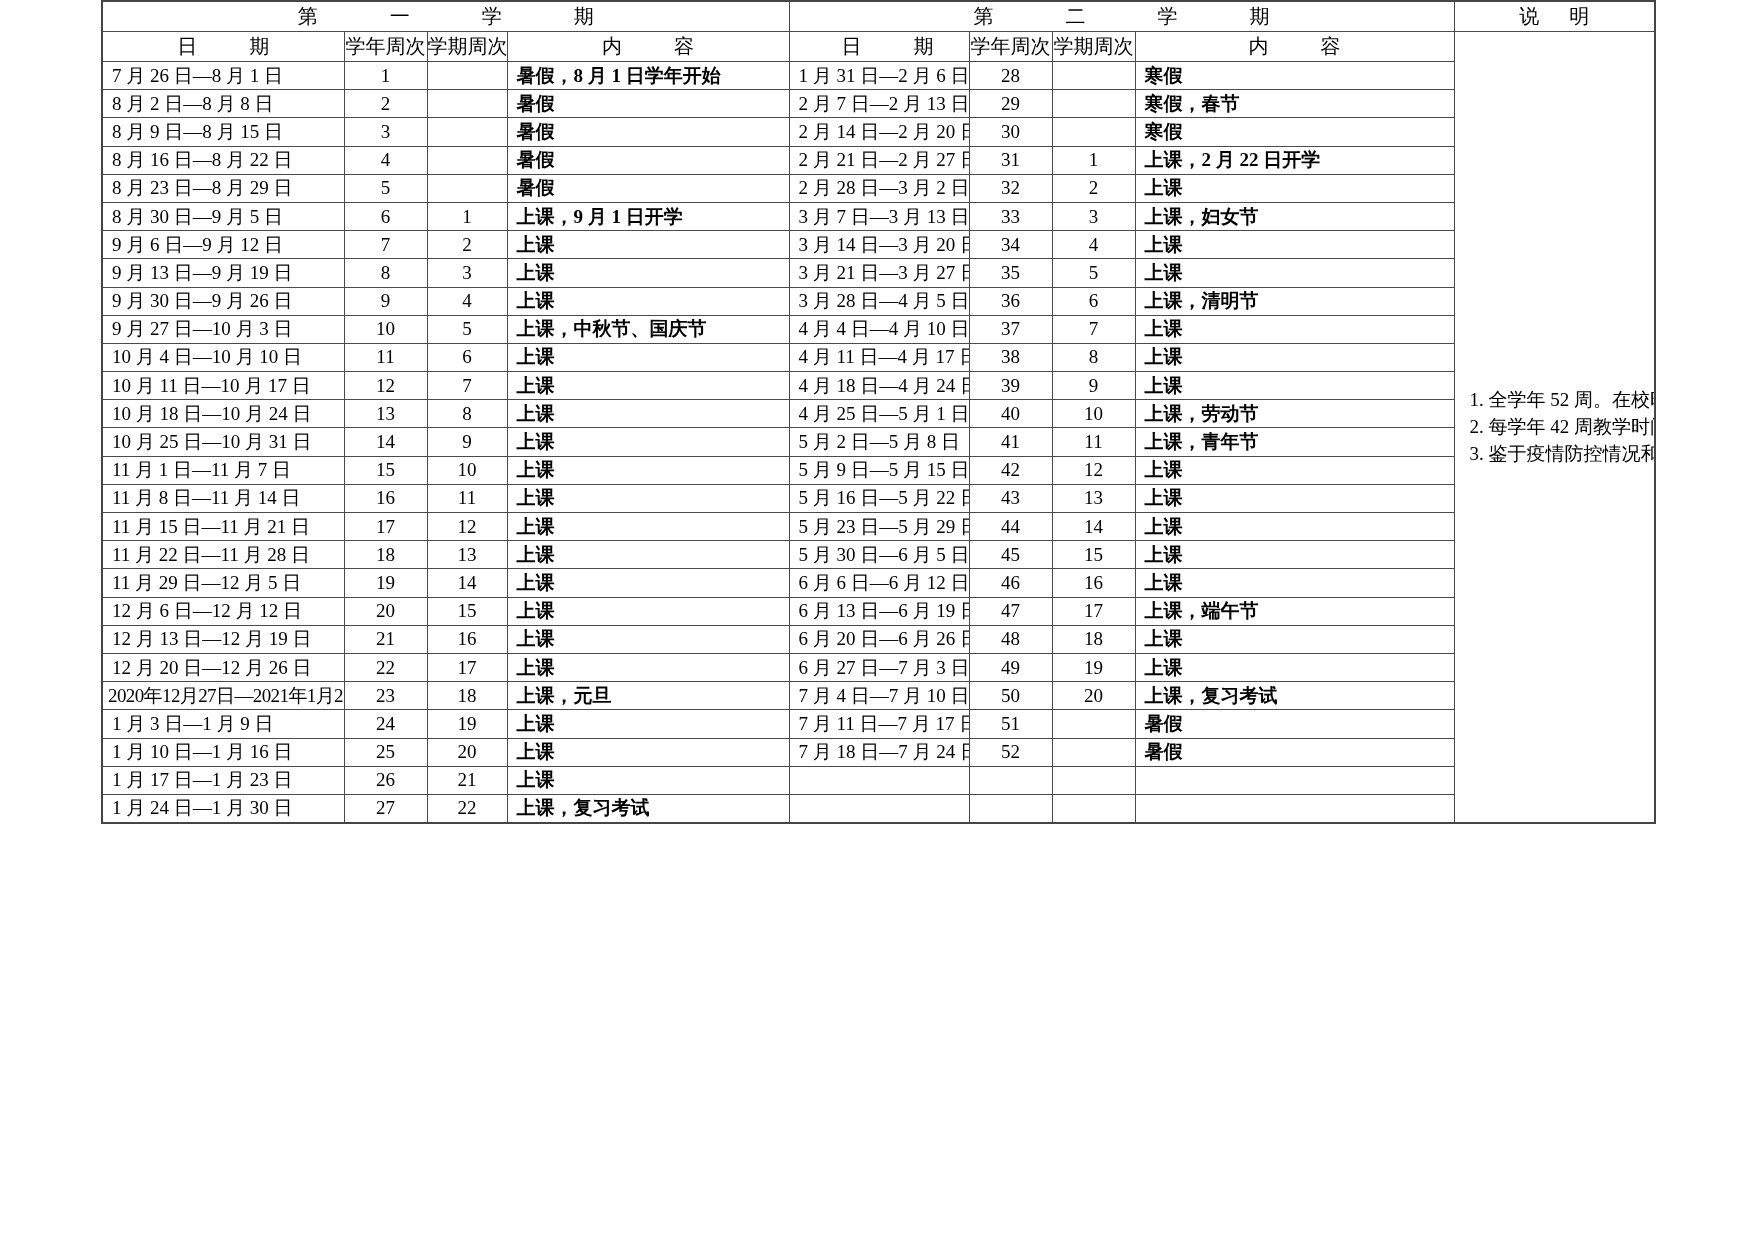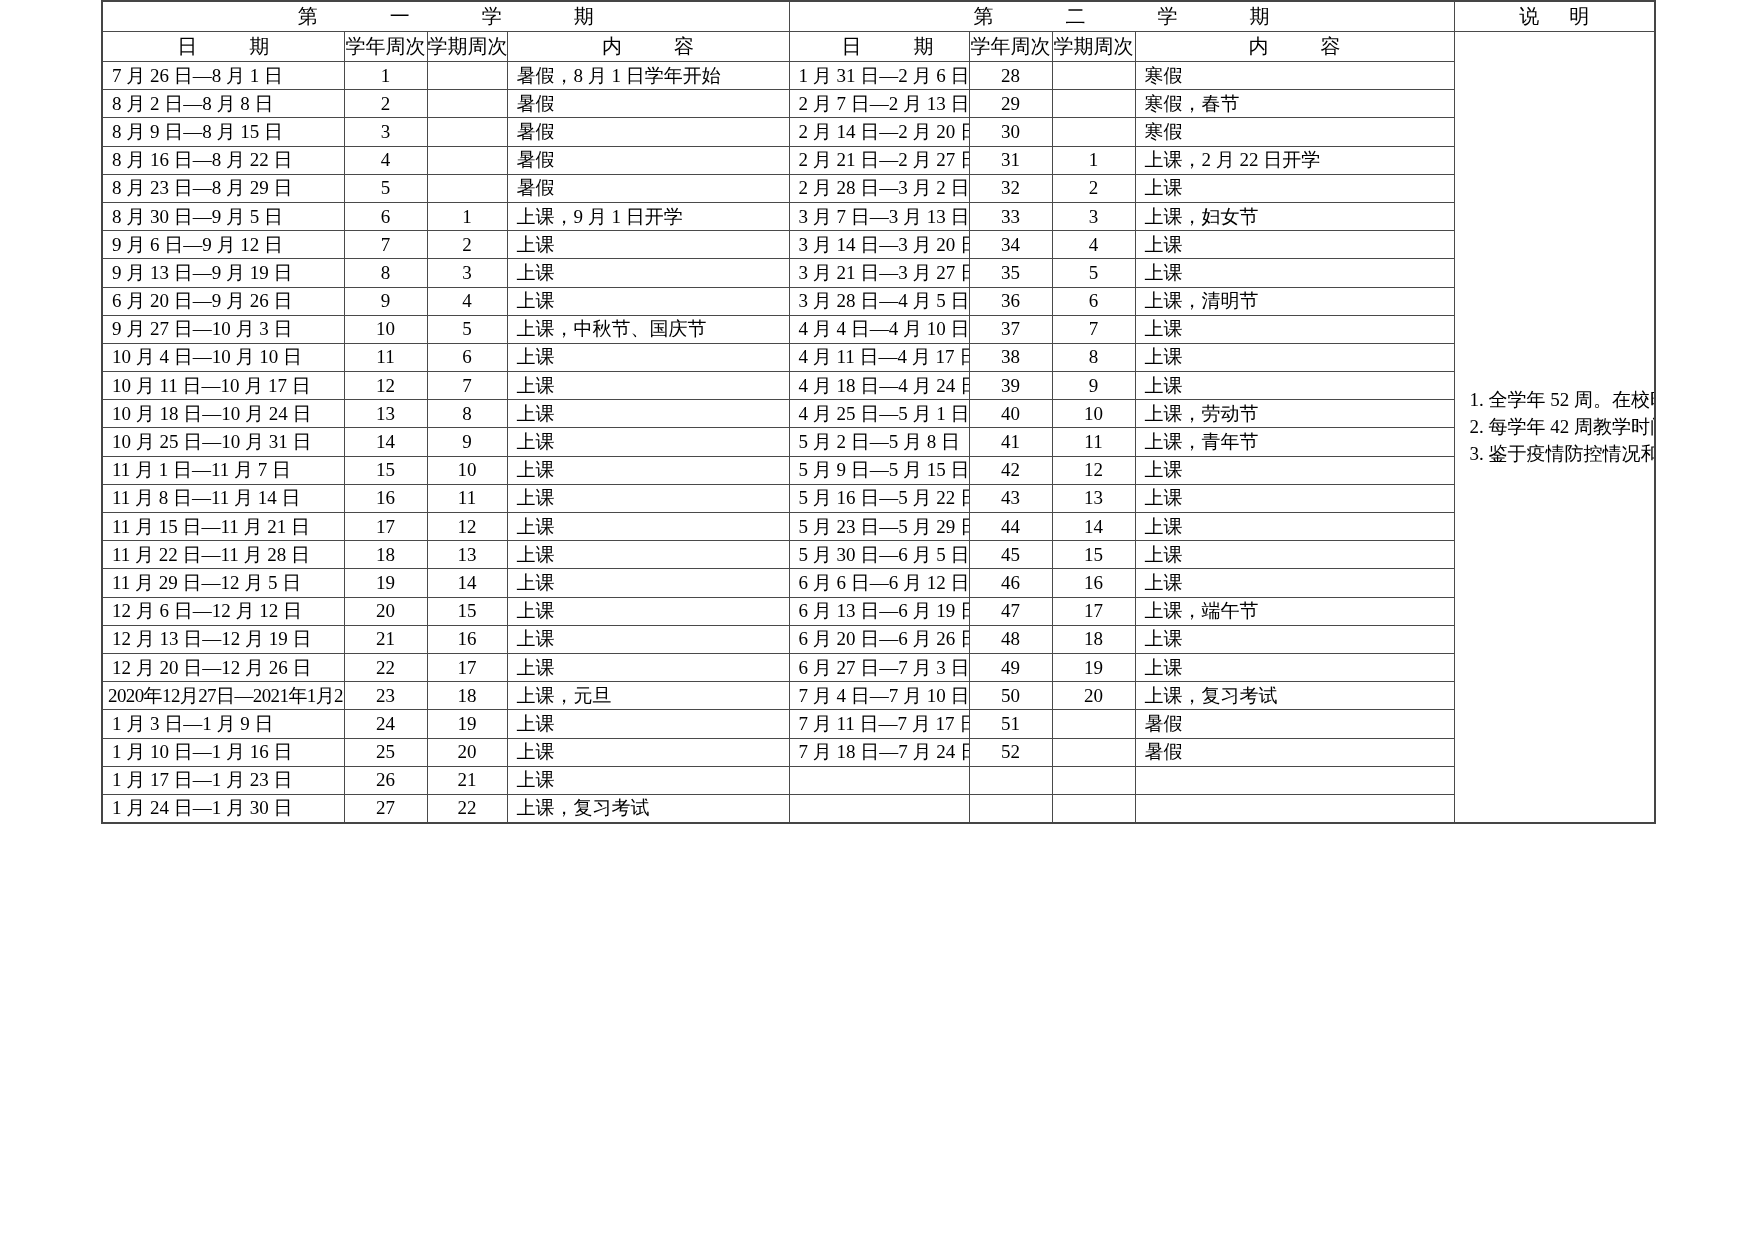--- a/index.html
+++ b/index.html
@@ -34,21 +34,21 @@
     overflow: hidden;
     white-space: nowrap;
     vertical-align: middle;
   }
   tr.hrow1 td, tr.hrow2 td { height: 29px; text-align: center; font-size: 20px; }
   tr.drow td { height: 27.2px; }
   td.sem-title   { letter-spacing: 3.6em; padding-left: 3.6em !important; margin-top: 20px; }
   td.two-sp      { letter-spacing: 2.6em; padding-left: 2.6em !important; font-family: Liberation Mono, monospace; }
   td.notes-title { letter-spacing: 1.5em; padding-left: 1.5em !important; }
   td.date    { text-align: left; padding-left: 9px !important; }
-  td.content { text-align: left; padding-left: 9px !important; }
+  td.content { text-align: left; padding-left: 9px !important; font-weight: bold; }
   td.num     { text-align: center; }
   td.tight   { font-size: 16.5px; letter-spacing: -0.6px; padding-left: 5px !important; }
   td.notes-cell {
     white-space: normal;
     vertical-align: middle;
     padding: 6px 13px 6px 15px !important;
   }
   .notes-inner p {
     margin: 0;
     font-size: 19px;
@@ -172,21 +172,21 @@
     <td class="date">9 月 13 日—9 月 19 日</td>
     <td class="num">8</td>
     <td class="num">3</td>
     <td class="content">上课</td>
     <td class="date">3 月 21 日—3 月 27 日</td>
     <td class="num">35</td>
     <td class="num">5</td>
     <td class="content">上课</td>
   </tr>
         <tr class="drow">
-    <td class="date">6 月 20 日—9 月 26 日</td>
+    <td class="date">9 月 30 日—9 月 26 日</td>
     <td class="num">9</td>
     <td class="num">4</td>
     <td class="content">上课</td>
     <td class="date">3 月 28 日—4 月 5 日</td>
     <td class="num">36</td>
     <td class="num">6</td>
     <td class="content">上课，清明节</td>
   </tr>
         <tr class="drow">
     <td class="date">9 月 27 日—10 月 3 日</td>

